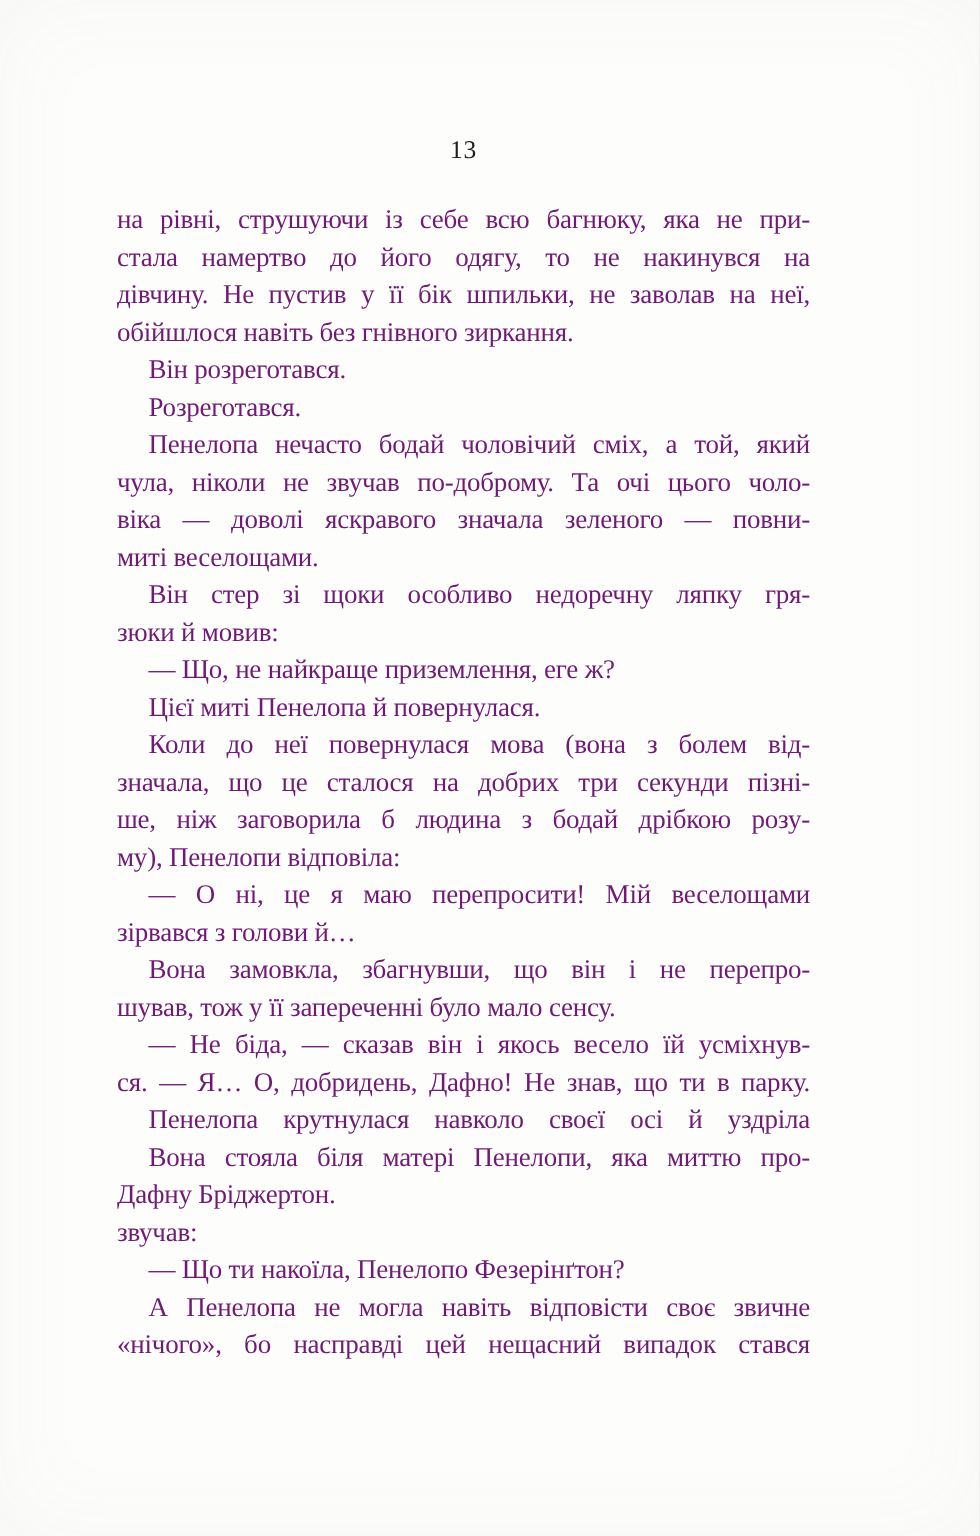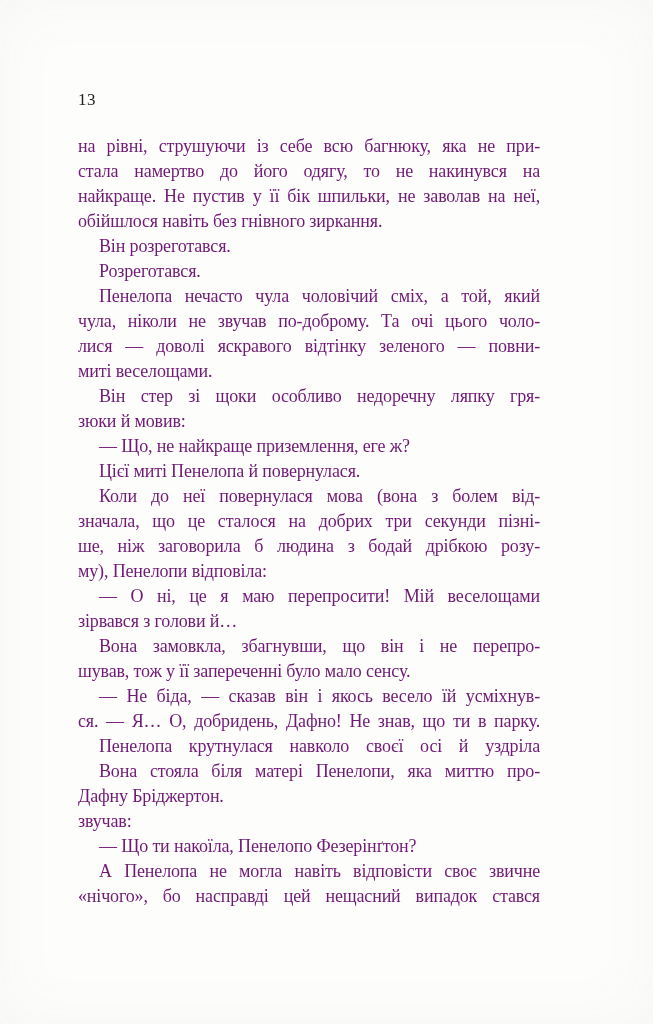--- a/index.html
+++ b/index.html
@@ -14,21 +14,21 @@
     background: #fdfdfc;
     box-shadow: inset 0 0 60px rgba(120,110,100,0.05);
     overflow: hidden;
     font-family: "Liberation Serif", "DejaVu Serif", serif;
   }
   .page-number {
     position: absolute;
     top: 90px;
     left: 78px;
     width: 462px;
-    text-align: left;
+    text-align: center;
     font-size: 17px;
     line-height: 20px;
     letter-spacing: 0.5px;
     color: #211f1c;
   }
   .text-block {
     position: absolute;
     top: 134px;
     left: 78px;
     width: 462px;
@@ -52,27 +52,27 @@
   }
 </style>
 </head>
 <body>
 
 <div class="page">
   <div class="page-number">13</div>
   <div class="text-block">
       <div class="line"><span>на рівні, струшуючи із себе всю багнюку, яка не при-</span></div>
       <div class="line"><span>стала намертво до його одягу, то не накинувся на</span></div>
-      <div class="line"><span>найкраще. Не пустив у її бік шпильки, не заволав на неї,</span></div>
+      <div class="line"><span>дівчину. Не пустив у її бік шпильки, не заволав на неї,</span></div>
       <div class="line short"><span>обійшлося навіть без гнівного зиркання.</span></div>
       <div class="line indent short"><span>Він розреготався.</span></div>
       <div class="line indent short"><span class="italic">Розреготався.</span></div>
-      <div class="line indent"><span>Пенелопа нечасто чула чоловічий сміх, а той, який</span></div>
+      <div class="line indent"><span>Пенелопа нечасто бодай чоловічий сміх, а той, який</span></div>
       <div class="line"><span class="italic">чула,</span><span> ніколи не звучав по-доброму. Та очі цього чоло-</span></div>
-      <div class="line"><span>лися — доволі яскравого відтінку зеленого — повни-</span></div>
+      <div class="line"><span>віка — доволі яскравого значала зеленого — повни-</span></div>
       <div class="line short"><span>миті веселощами.</span></div>
       <div class="line indent"><span>Він стер зі щоки особливо недоречну ляпку гря-</span></div>
       <div class="line short"><span>зюки й мовив:</span></div>
       <div class="line indent short"><span>— Що, не найкраще приземлення, еге ж?</span></div>
       <div class="line indent short"><span>Цієї миті Пенелопа й повернулася.</span></div>
       <div class="line indent"><span>Коли до неї повернулася мова (вона з болем від-</span></div>
       <div class="line"><span>значала, що це сталося на добрих три секунди пізні-</span></div>
       <div class="line"><span>ше, ніж заговорила б людина з бодай дрібкою розу-</span></div>
       <div class="line short"><span>му), Пенелопи відповіла:</span></div>
       <div class="line indent"><span>— О ні, це я маю перепросити! Мій веселощами</span></div>

